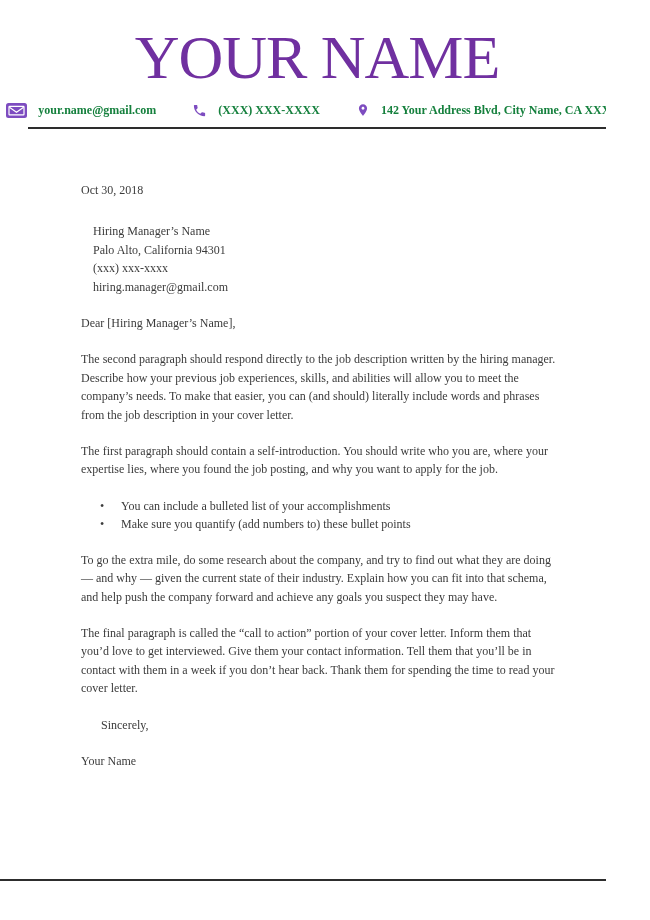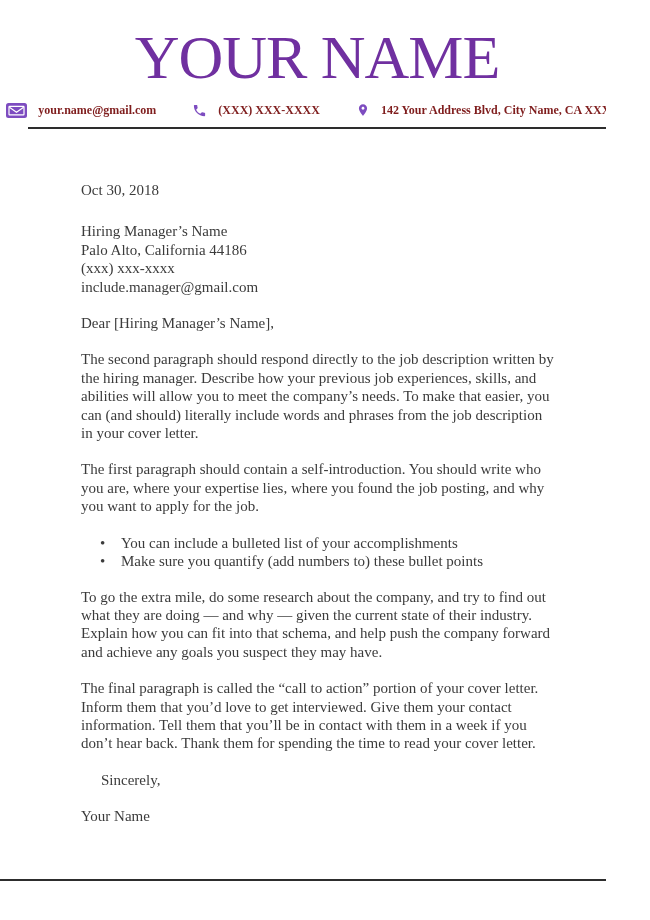--- a/index.html
+++ b/index.html
@@ -29,42 +29,42 @@
     justify-content: center;
     align-items: center;
     gap: 36px;
   }
   .contact-item {
     display: flex;
     align-items: center;
     gap: 11px;
     font-size: 12px;
     font-weight: 700;
-    color: #7f1d1d;
+    color: #15803d;
     white-space: nowrap;
   }
   .contact-item svg { display: block; flex: 0 0 auto; }
   .rule {
     width: 650px;
     height: 2px;
     background: #2d2d2d;
   }
   .top-rule { margin-top: 8px; }
   .bottom-rule { position: absolute; left: 0; top: 879px; }
   
   .letter-body {
     padding: 0 50px 0 53px;
     margin-top: 52px;
-    font-size: 15px;
+    font-size: 12px;
     line-height: 18.4px;
     color: #3b3b3b;
   }
   .letter-body p { margin: 0 0 18px 0; }
   p.date-line { margin-bottom: 23px; }
-  .recipient-block { margin: 0 0 18px 0; }
+  .recipient-block { margin: 0 0 18px 12px; }
   .recipient-block div { margin: 0; }
   ul.bullet-list {
     list-style: none;
     margin: 3px 0 17px 0;
     padding: 0;
   }
   ul.bullet-list li {
     position: relative;
     padding-left: 40px;
   }
@@ -117,23 +117,23 @@
     </div>
 
     <div class="rule top-rule"></div>
   </header>
 
   <main class="letter-body">
     <p class="date-line">Oct 30, 2018</p>
 
     <div class="recipient-block">
       <div>Hiring Manager’s Name</div>
-      <div>Palo Alto, California 44186</div>
+      <div>Palo Alto, California 94301</div>
       <div>(xxx) xxx-xxxx</div>
-      <div>include.manager@gmail.com</div>
+      <div>hiring.manager@gmail.com</div>
     </div>
 
     <p>Dear [Hiring Manager’s Name],</p>
 
     <p>The second paragraph should respond directly to the job description written by the hiring manager. Describe how your previous job experiences, skills, and abilities will allow you to meet the company’s needs. To make that easier, you can (and should) literally include words and phrases from the job description in your cover letter.</p>
     <p>The first paragraph should contain a self-introduction. You should write who you are, where your expertise lies, where you found the job posting, and why you want to apply for the job.</p>
 
     <ul class="bullet-list">
       <li>You can include a bulleted list of your accomplishments</li>
       <li>Make sure you quantify (add numbers to) these bullet points</li>

